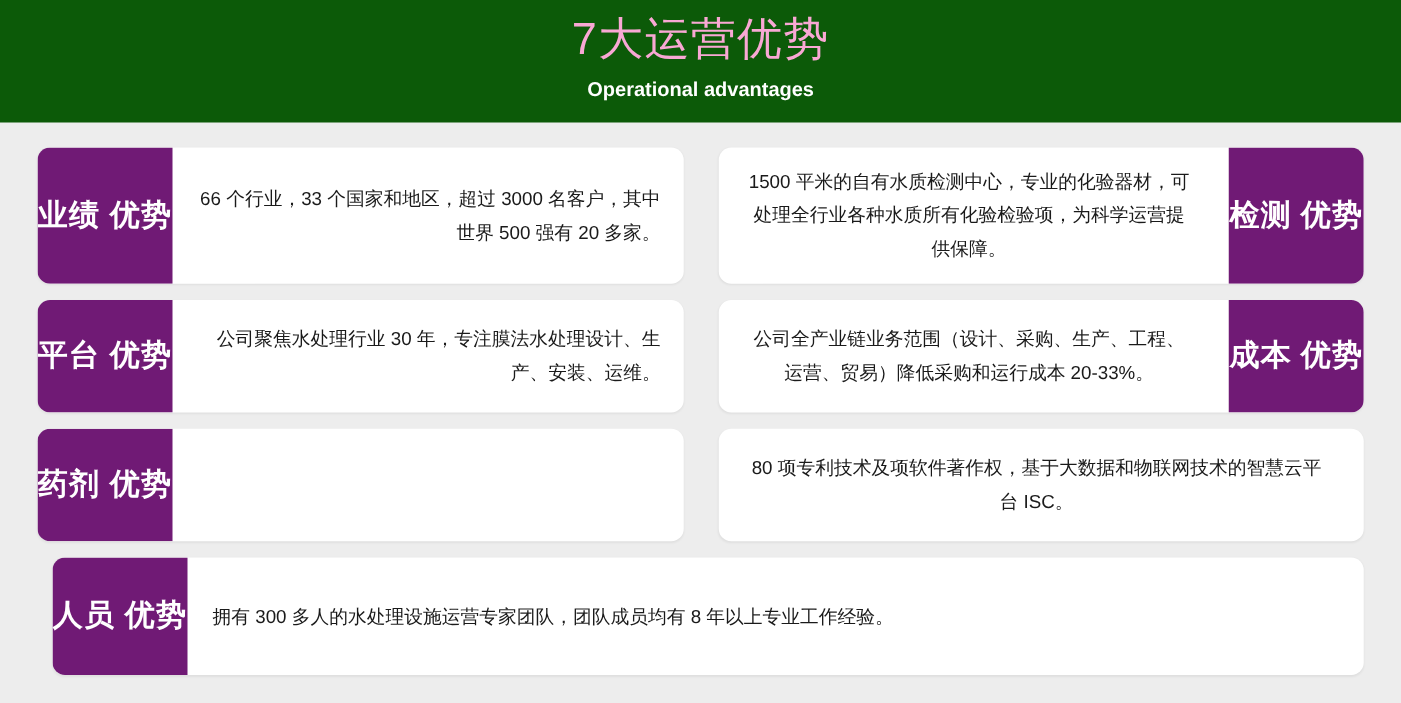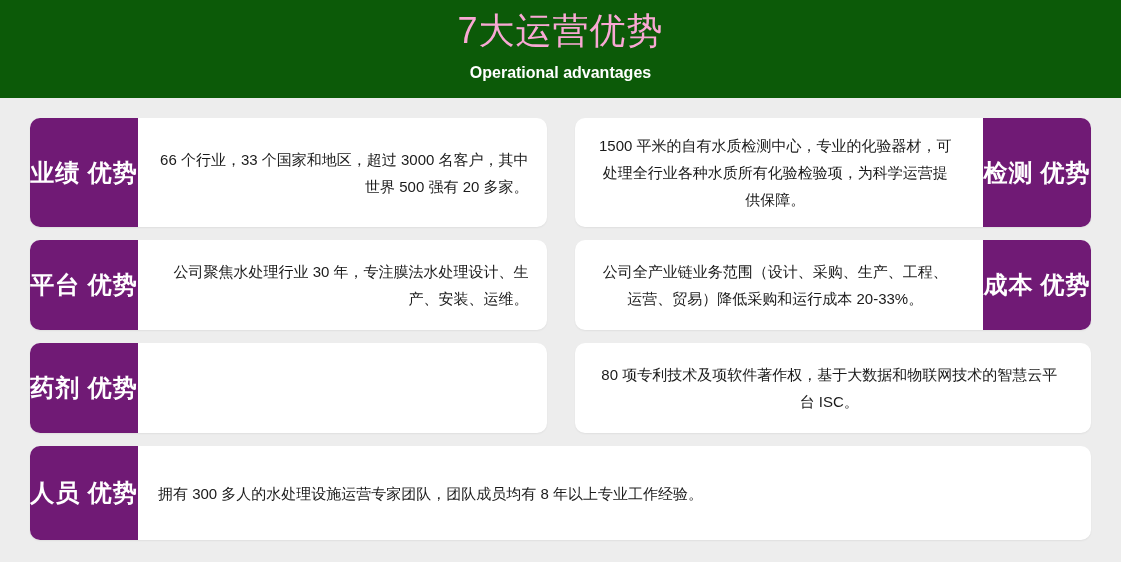--- a/index.html
+++ b/index.html
@@ -59,20 +59,21 @@
     display: flex;
     background: #ffffff;
     border-radius: 10px;
     overflow: hidden;
     box-shadow: 0 1px 2px rgba(0,0,0,0.06);
     flex: 1 1 0;
     min-height: 90px;
   }
   .card.wide {
     flex: 1 1 100%;
+    margin-left: 12px;
   }
   .label {
     background: #701a75;
     color: #ffffff;
     width: 108px;
     min-width: 108px;
     display: flex;
     flex-direction: column;
     align-items: center;
     justify-content: center;

